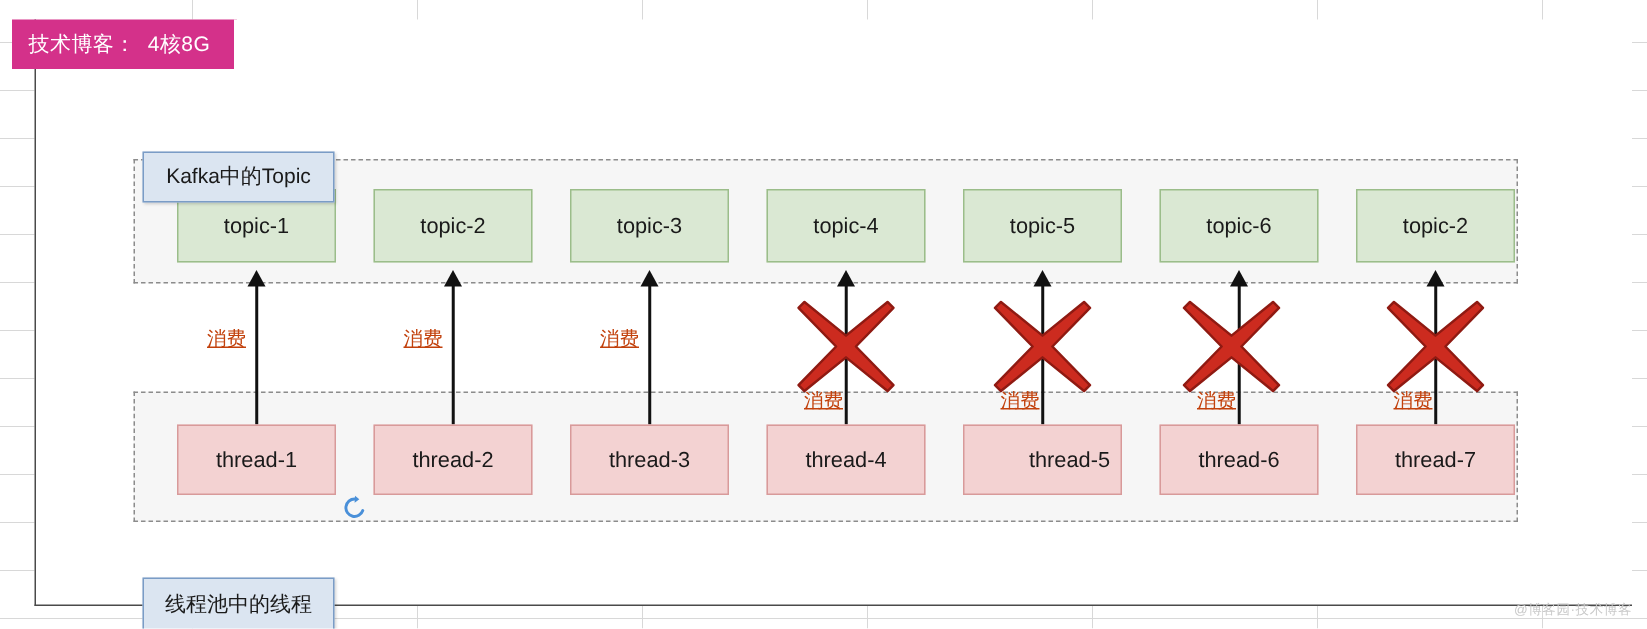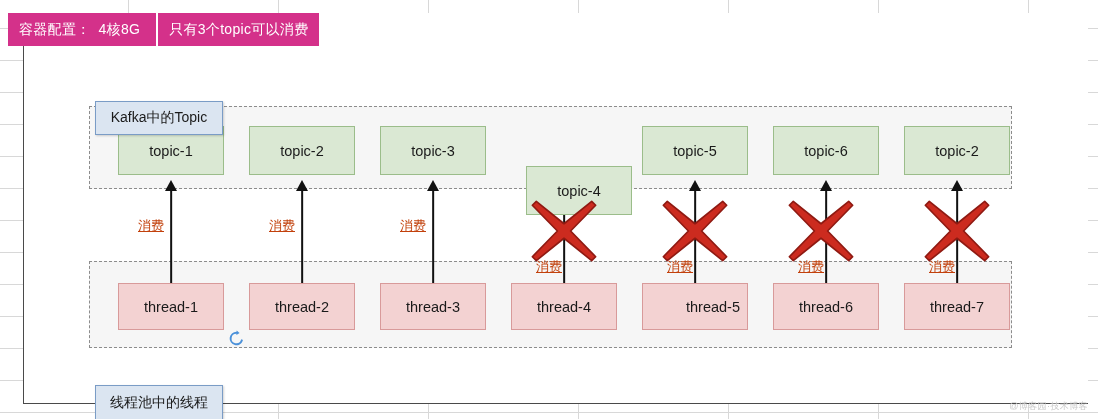--- a/index.html
+++ b/index.html
@@ -133,39 +133,38 @@
 </style>
 </head>
 <body>
 
 <div id="grid-backdrop"></div>
 
 <div id="canvas"></div>
 
 <div id="banner">
   <div class="seg first">
-    <span>容器配置：</span>
+    <span>技术博客：</span>
     <span style="display:inline-block;width:8px"></span>
     <span>4核8G</span>
   </div>
   <div class="divider"></div>
-  <div class="seg">只有3个topic可以消费</div>
 </div>
 
 <div class="group-box" id="topic-group"></div>
 <div class="group-box" id="thread-group"></div>
 
 <div class="caption" id="caption-topic">Kafka中的Topic</div>
 <div class="caption" id="caption-thread">线程池中的线程</div>
 
 <div id="dynamic-layer">
     <div class="node topic-node" style="left: 118px;">topic-1</div>
     <div class="node topic-node" style="left: 249px;">topic-2</div>
     <div class="node topic-node" style="left: 380px;">topic-3</div>
-    <div class="node topic-node" style="left: 526px; margin-top: 40px;">topic-4</div>
+    <div class="node topic-node" style="left: 511px;">topic-4</div>
     <div class="node topic-node" style="left: 642px;">topic-5</div>
     <div class="node topic-node" style="left: 773px;">topic-6</div>
     <div class="node topic-node" style="left: 904px;">topic-2</div>
     <div class="node thread-node" style="left: 118px;">thread-1</div>
     <div class="node thread-node" style="left: 249px;">thread-2</div>
     <div class="node thread-node" style="left: 380px;">thread-3</div>
     <div class="node thread-node" style="left: 511px;">thread-4</div>
     <div class="node thread-node" style="left: 642px; padding-left: 36px;">thread-5</div>
     <div class="node thread-node" style="left: 773px;">thread-6</div>
     <div class="node thread-node" style="left: 904px;">thread-7</div>

